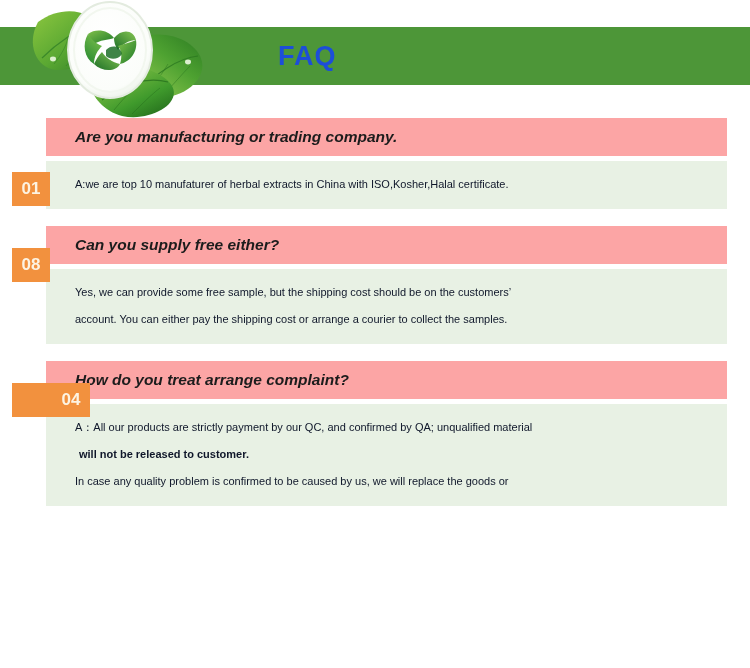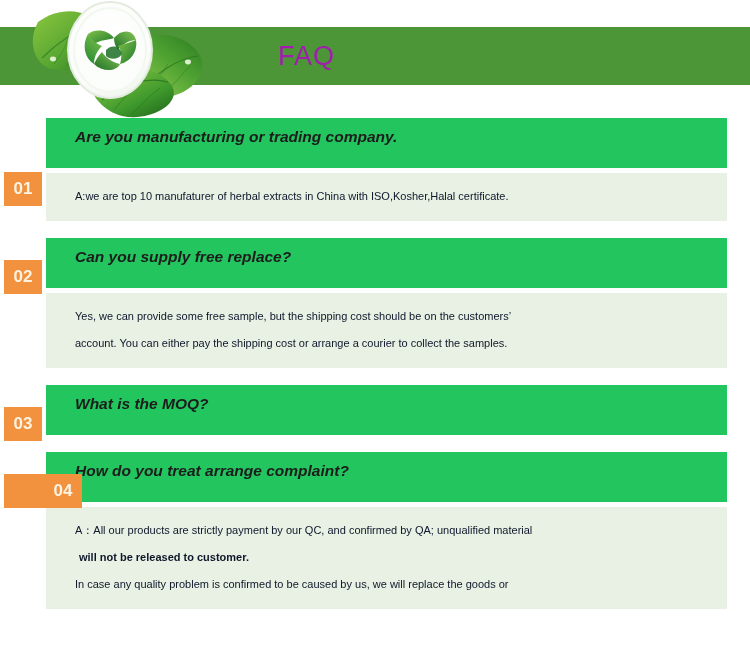--- a/index.html
+++ b/index.html
@@ -26,23 +26,23 @@
     left: 0;
     top: 27px;
     width: 750px;
     height: 58px;
     background: #4d9638;
   }
   .header-title {
     position: absolute;
     left: 278px;
     top: 40px;
-    color: #a21caf;
+    color: #1d4ed8;
     font-size: 27px;
-    font-weight: normal;
+    font-weight: bold;
     letter-spacing: 1px;
     line-height: 32px;
   }
   
   .logo {
     position: absolute;
     left: 22px;
     top: 0px;
     width: 196px;
     height: 118px;
@@ -55,42 +55,42 @@
     left: 0;
     top: 118px;
     width: 750px;
   }
   .faq-item {
     position: relative;
     margin-bottom: 17px;
   }
   .faq-badge {
     position: absolute;
-    left: 4px;
+    left: 12px;
     width: 38px;
     height: 34px;
     background: #f2913e;
     color: #fdf3e2;
     font-size: 17px;
     font-weight: bold;
     text-align: center;
     line-height: 34px;
     font-family: "Liberation Sans", sans-serif;
   }
   .faq-body {
     margin-left: 46px;
     margin-right: 23px;
   }
   .faq-question {
-    background: #22c55e;
+    background: #fca5a5;
     color: #1c1c1c;
     font-size: 15.5px;
     font-weight: bold;
     font-style: italic;
-    padding: 9px 0 21px 29px;
+    padding: 9px 0 9px 29px;
     line-height: 20px;
     height: 20px;
     box-sizing: content-box;
   }
   .faq-answer {
     background: #e8f1e4;
     color: #0f172a;
     font-size: 11px;
     line-height: 27px;
     padding: 10px 12px 11px 29px;
@@ -196,34 +196,33 @@
     <div class="faq-badge" style="top:54px;">01</div>
     <div class="faq-body">
       <div class="faq-question">Are you manufacturing or trading company.</div>
       <div class="faq-answer">
         <span class="ans-line">A:we are top 10 manufaturer of herbal extracts in China with ISO,Kosher,Halal certificate.</span>
       </div>
     </div>
   </div>
 
   <div class="faq-item">
-    <div class="faq-badge" style="top:22px;">02</div>
-    <div class="faq-body">
-      <div class="faq-question">Can you supply free replace?</div>
+    <div class="faq-badge" style="top:22px;">08</div>
+    <div class="faq-body">
+      <div class="faq-question">Can you supply free either?</div>
       <div class="faq-answer">
         <span class="ans-line">Yes, we can provide some free sample, but the shipping cost should be on the customers’</span>
         <span class="ans-line">account. You can either pay the shipping cost or arrange a courier to collect the samples.</span>
       </div>
     </div>
   </div>
 
   <div class="faq-item">
     <div class="faq-badge" style="top:22px;">03</div>
     <div class="faq-body">
-      <div class="faq-question">What is the MOQ?</div>
     </div>
   </div>
 
   <div class="faq-item">
     <div class="faq-badge" style="top:22px;padding-left:40px;">04</div>
     <div class="faq-body">
       <div class="faq-question">How do you treat arrange complaint?</div>
       <div class="faq-answer">
         <span class="ans-line">A：All our products are strictly payment by our QC, and confirmed by QA; unqualified material</span>
         <span class="ans-line indent"> will not be released to customer.</span>

